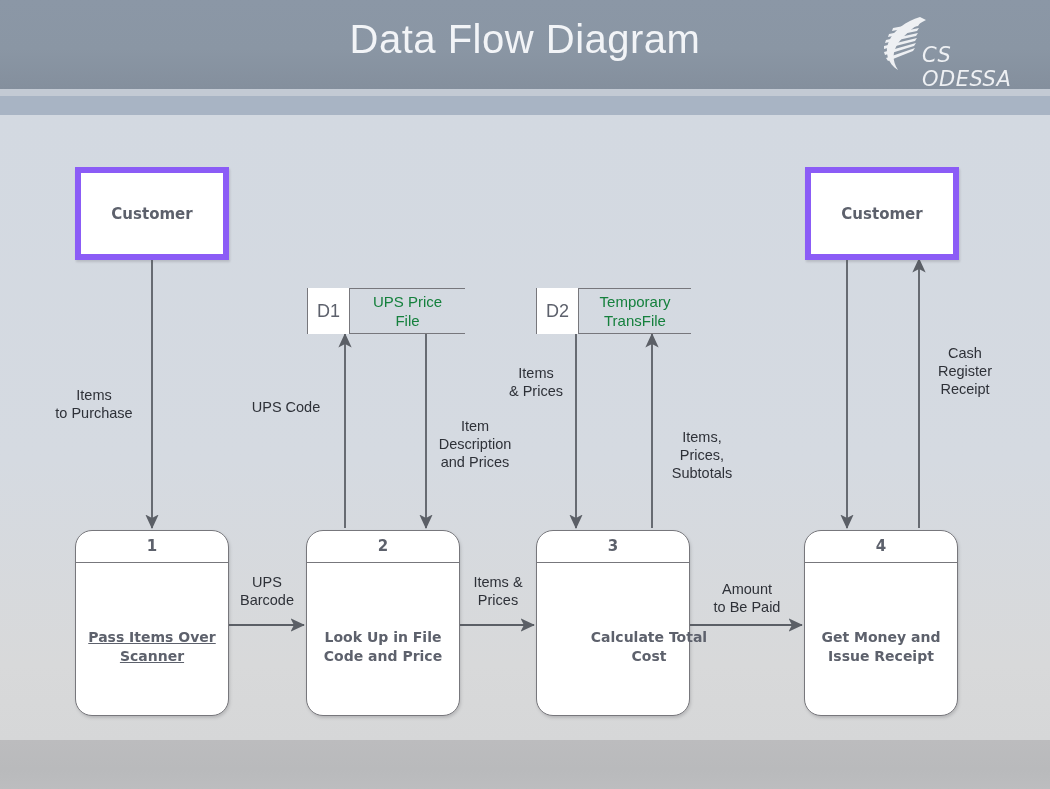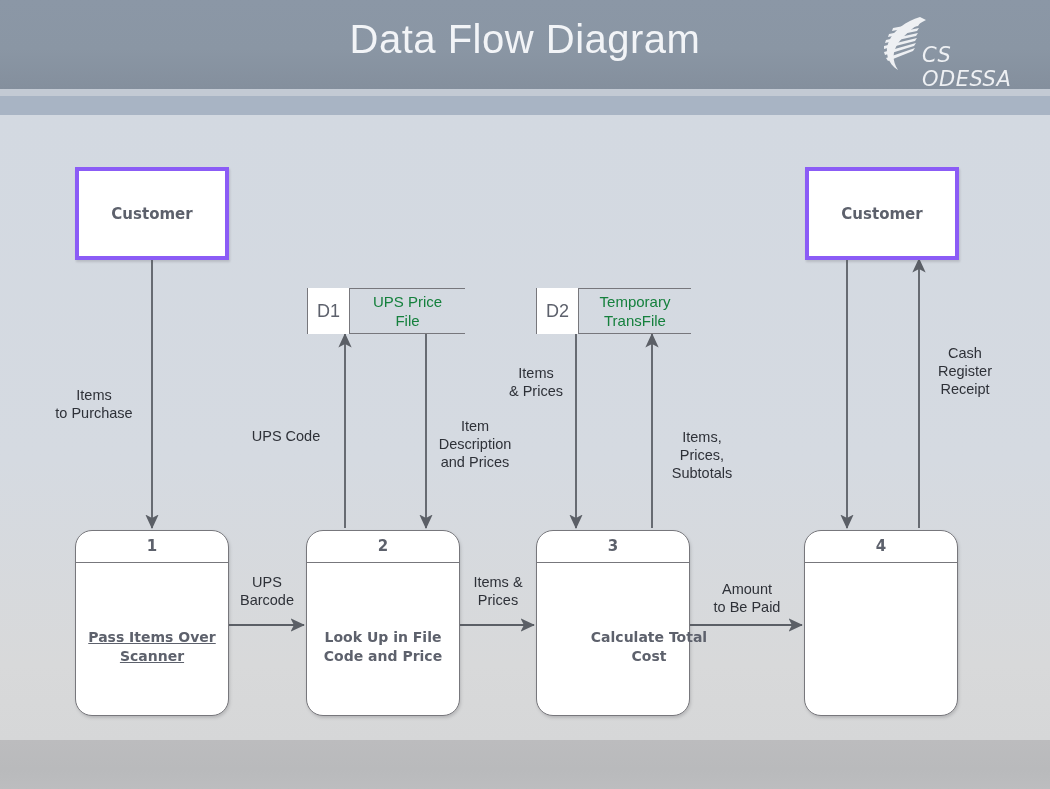--- a/index.html
+++ b/index.html
@@ -76,21 +76,21 @@
     font-weight: normal;
     font-size: 21px;
     color: #eef0f3;
     letter-spacing: 0.5px;
   }
 
   
   .entity {
     position: absolute;
     background: #ffffff;
-    border: 4px solid #8b5cf6;
+    border: 6px solid #8b5cf6;
     box-sizing: border-box;
     display: flex;
     align-items: center;
     justify-content: center;
     box-shadow: 1px 2px 2px rgba(90,90,95,0.22);
   }
   .entity span {
     font-family: "DejaVu Sans", sans-serif;
     font-weight: bold;
     font-size: 15px;
@@ -293,26 +293,28 @@
   <div class="process" style="left:536px; top:530px; width:154px; height:186px;">
     <div class="pnum">3</div>
     <div class="pdiv"></div>
     <div class="plabel" style="top:97px;padding-left:36px;">Calculate Total
 Cost</div>
   </div>
 
   <div class="process" style="left:804px; top:530px; width:154px; height:186px;">
     <div class="pnum">4</div>
     <div class="pdiv"></div>
+    <div class="plabel" style="top:97px;">Get Money and
+Issue Receipt</div>
   </div>
 
   <div class="flow-label" style="left:16px; top:386px; width:156px;">Items
 to Purchase</div>
 
-  <div class="flow-label" style="left:210px; top:427px; width:152px;">UPS Code</div>
+  <div class="flow-label" style="left:210px; top:398px; width:152px;">UPS Code</div>
 
   <div class="flow-label" style="left:414px; top:417px; width:122px;">Item
 Description
 and Prices</div>
 
   <div class="flow-label" style="left:478px; top:364px; width:116px;">Items
 &amp; Prices</div>
 
   <div class="flow-label" style="left:648px; top:428px; width:108px;">Items,
 Prices,

